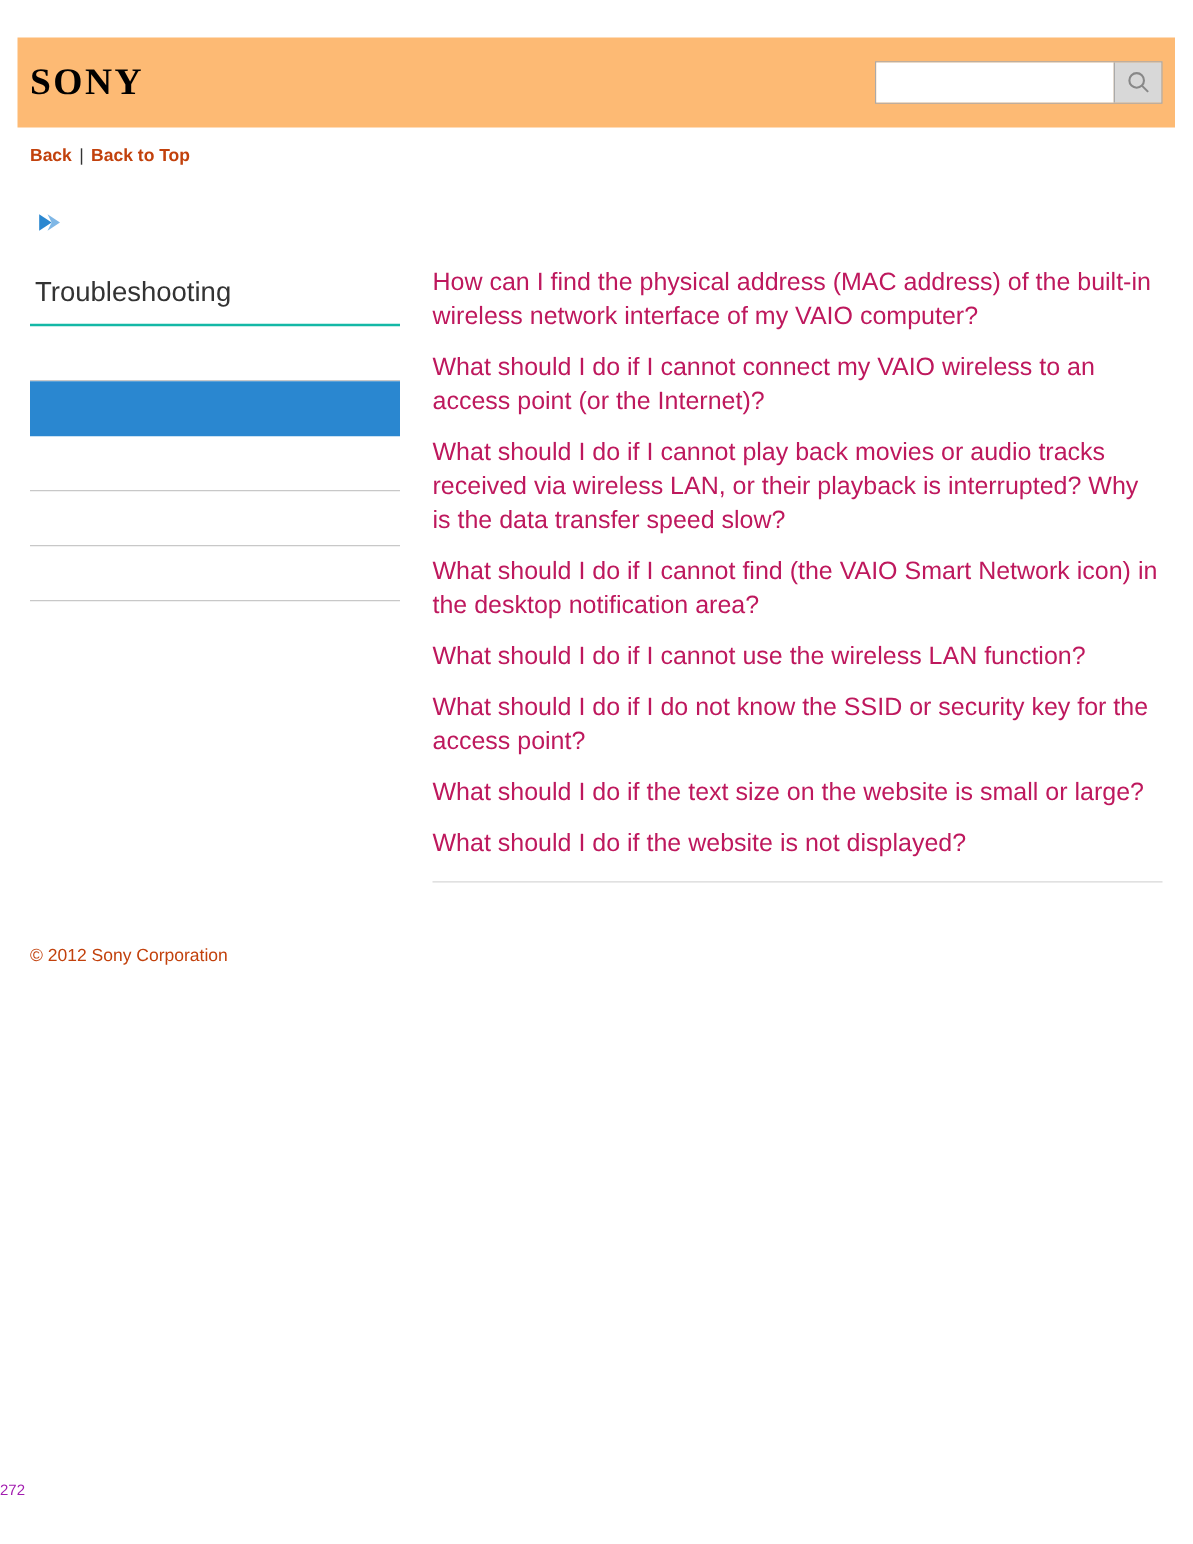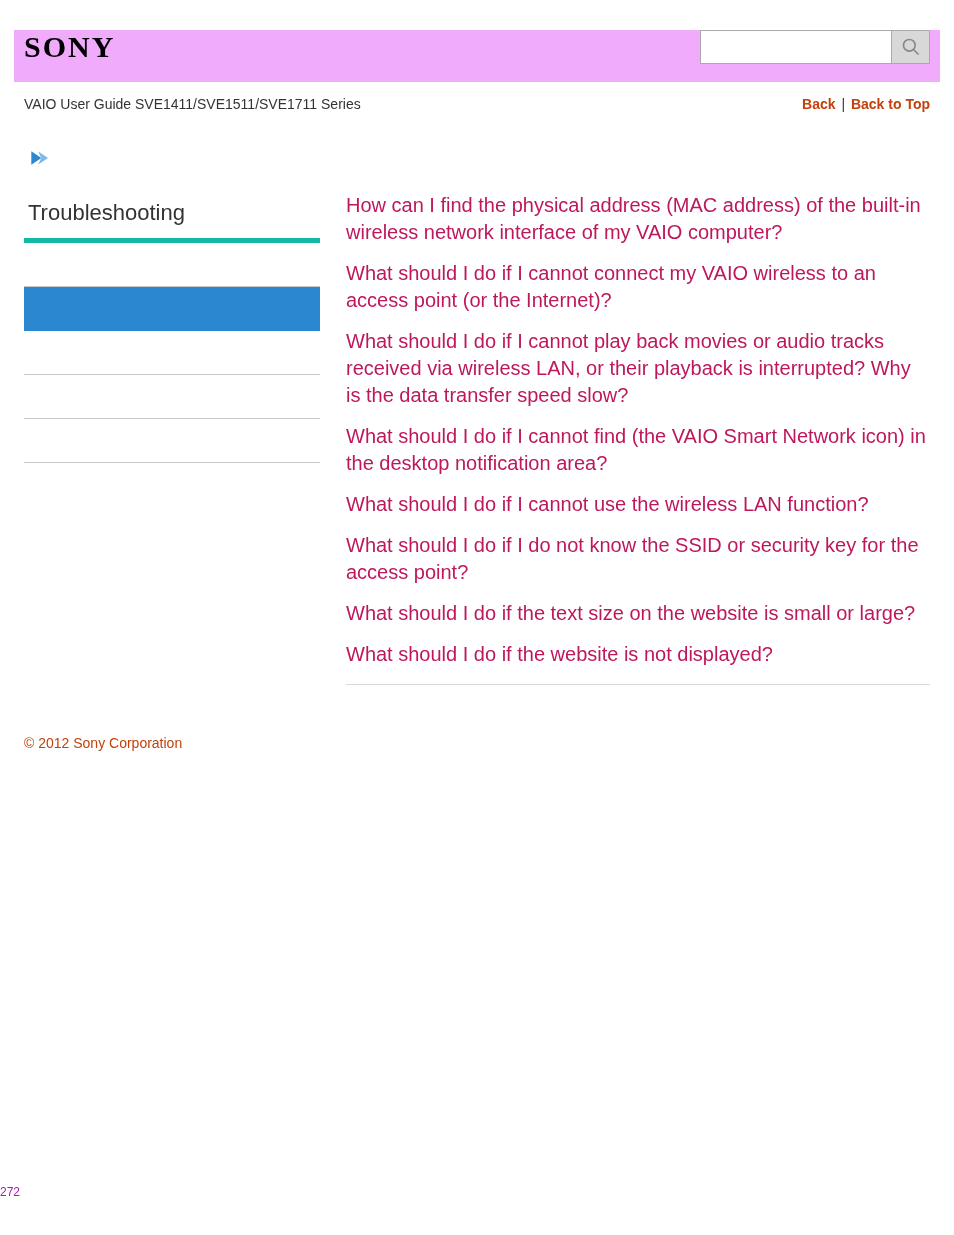--- a/index.html
+++ b/index.html
@@ -5,25 +5,25 @@
   * { box-sizing: border-box; margin: 0; padding: 0; }
   body {
     font-family: Arial, Helvetica, sans-serif;
     background: #ffffff;
     color: #333333;
     width: 954px;
     height: 1235px;
     position: relative;
   }
   .header-bar {
-    background: #f0abfc;
-    height: 52px;
+    background: #fdba74;
+    height: 72px;
     margin: 30px 14px 0 14px;
     display: flex;
-    align-items: flex-start;
+    align-items: center;
     justify-content: space-between;
     padding: 0 10px 0 10px;
   }
   .logo {
     font-family: "Times New Roman", serif;
     font-weight: bold;
     font-size: 30px;
     letter-spacing: 2px;
     color: #000000;
   }
@@ -73,21 +73,21 @@
   }
   .sidebar {
     width: 296px;
     flex-shrink: 0;
   }
   .sidebar h2 {
     font-size: 22px;
     font-weight: normal;
     color: #333;
     padding: 10px 4px 12px 4px;
-    border-bottom: 5px solid #14b8a6;
+    border-bottom: 2px solid #14b8a6;
   }
   .side-item {
     height: 44px;
     border-bottom: 1px solid #c8c8c8;
   }
   .side-item.selected {
     background: #2a87d0;
     border-bottom: none;
   }
   .main {
@@ -133,21 +133,20 @@
     <button class="search-btn">
       <svg viewBox="0 0 24 24">
         <circle cx="10" cy="10" r="7"></circle>
         <line x1="15" y1="15" x2="21" y2="21"></line>
       </svg>
     </button>
   </div>
 </div>
 
 <div class="subheader">
-  <div class="title">VAIO User Guide SVE1411/SVE1511/SVE1711 Series</div>
   <div class="toplinks">
     <a>Back</a><span class="sep"> | </span><a>Back to Top</a>
   </div>
 </div>
 
 <div class="arrow-row">
   <svg viewBox="0 0 24 24">
     <path d="M4 4 L16 12 L4 20 Z" fill="#2a87d0" stroke="none"></path>
     <path d="M12 4 L24 12 L12 20 L16 12 Z" fill="#7fb7e6" stroke="none"></path>
   </svg>

